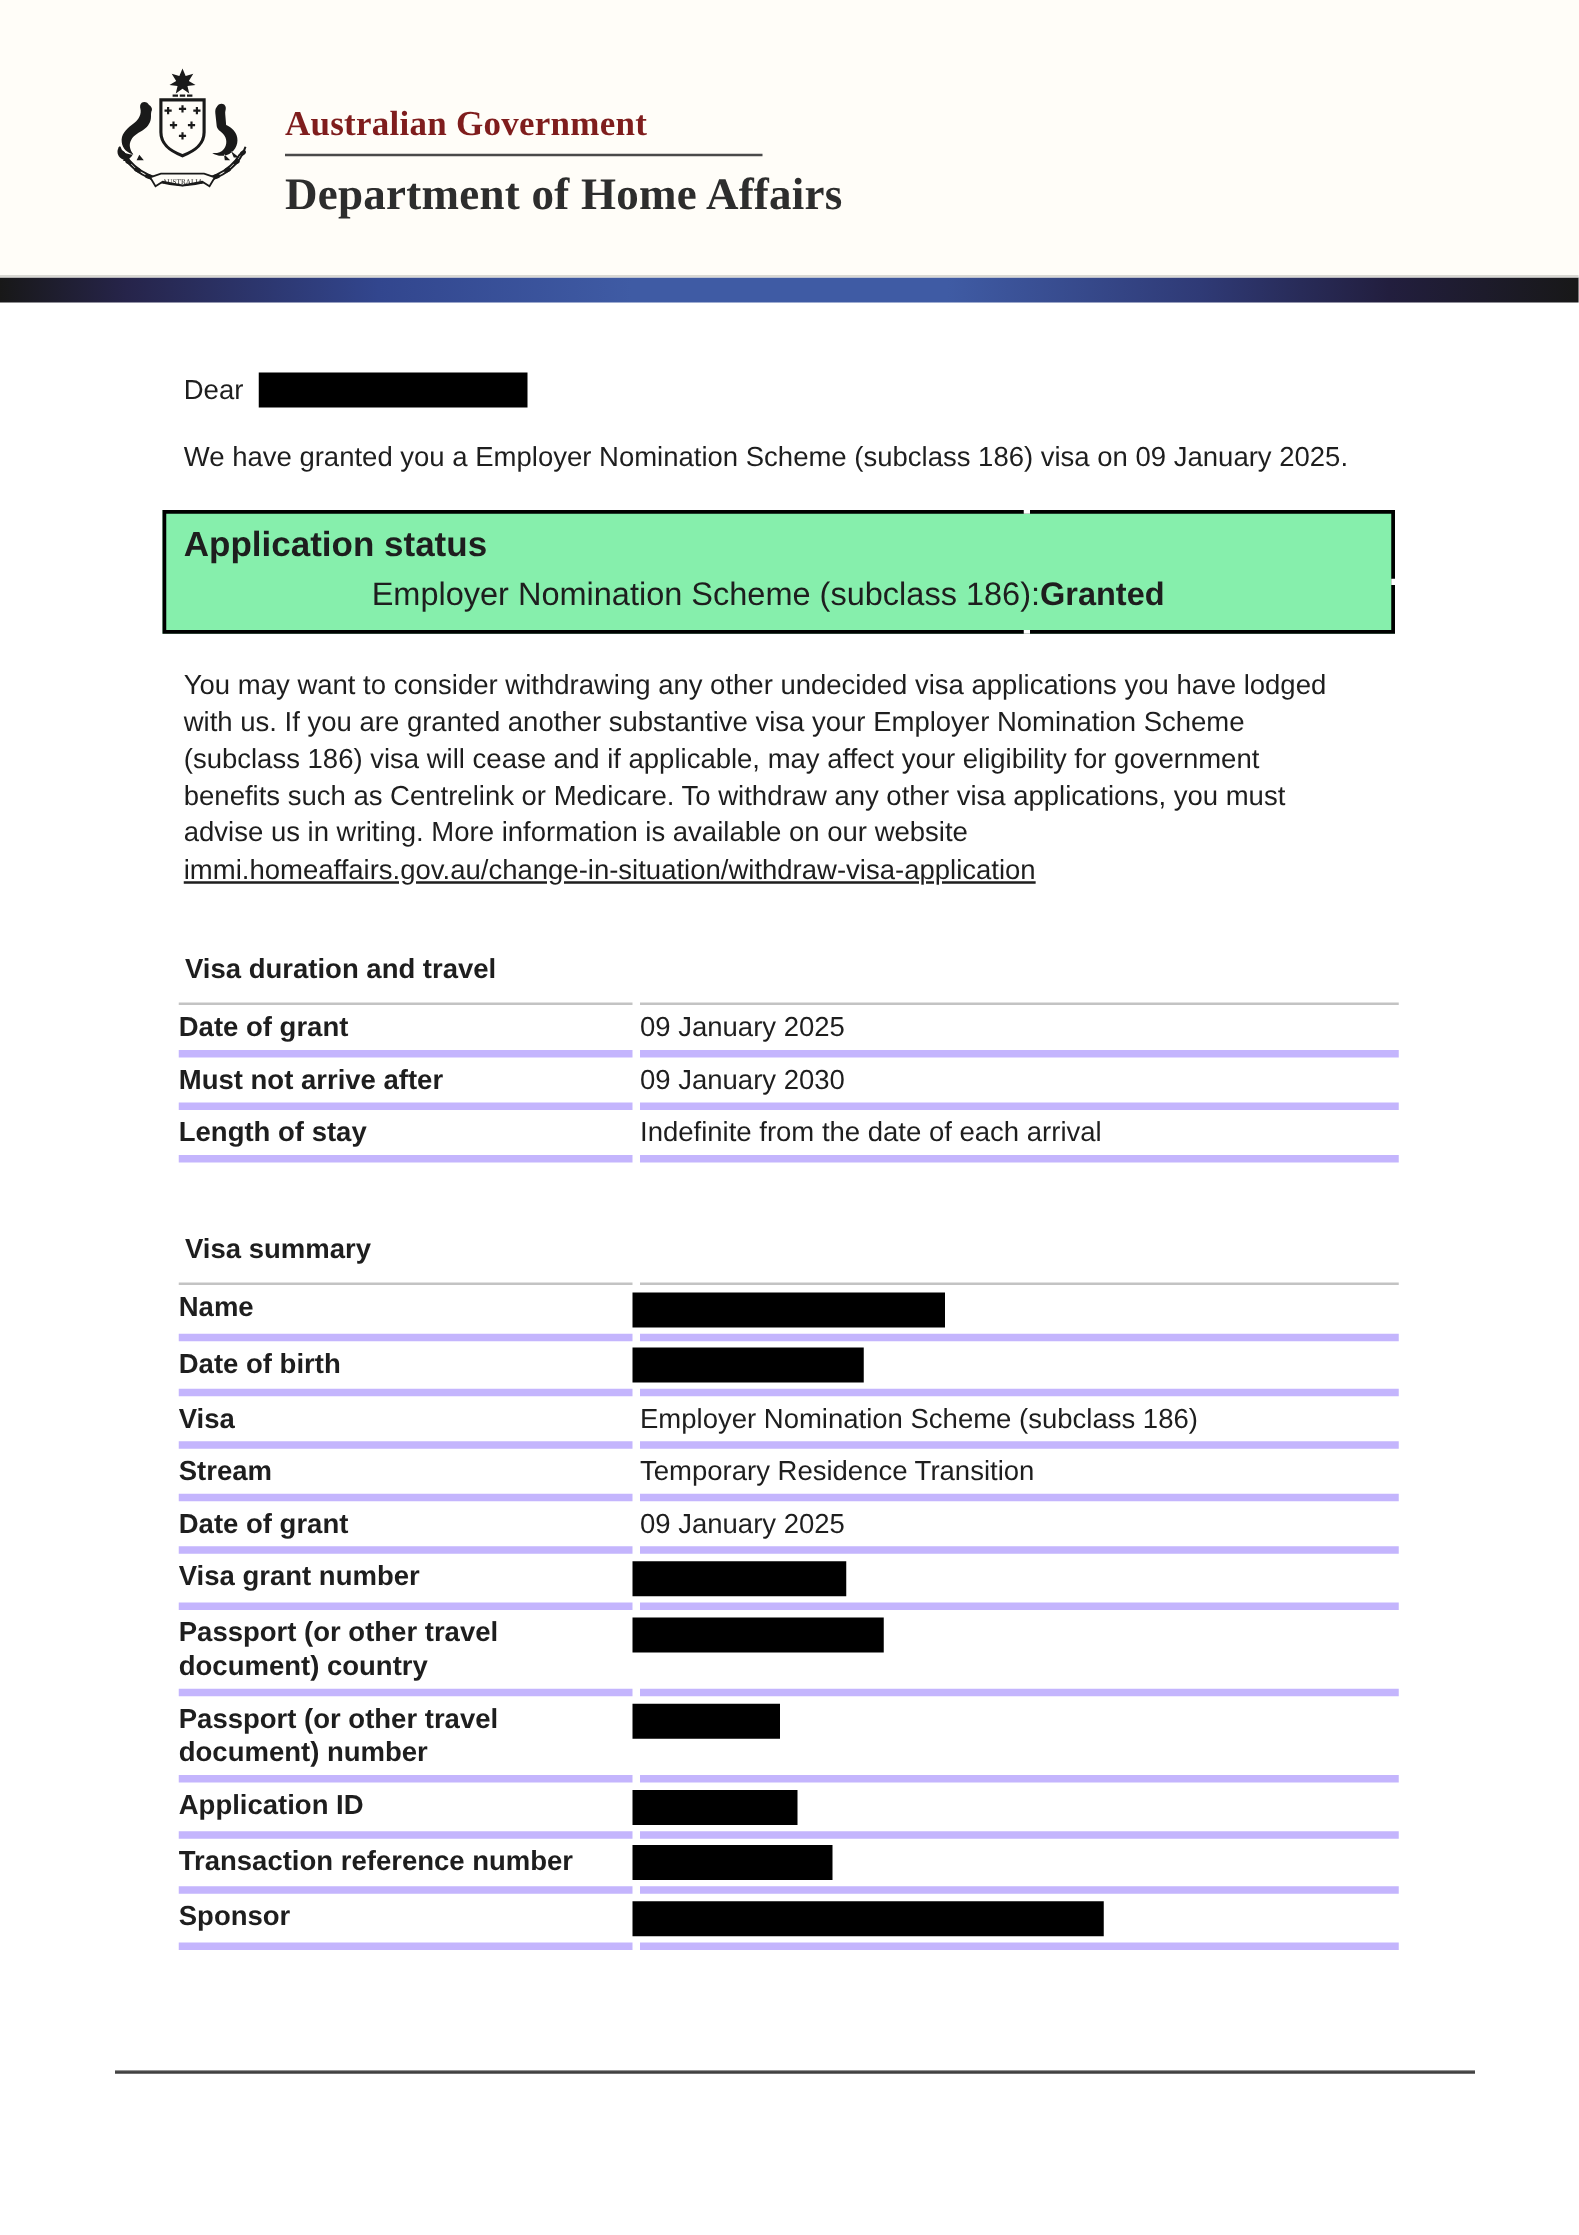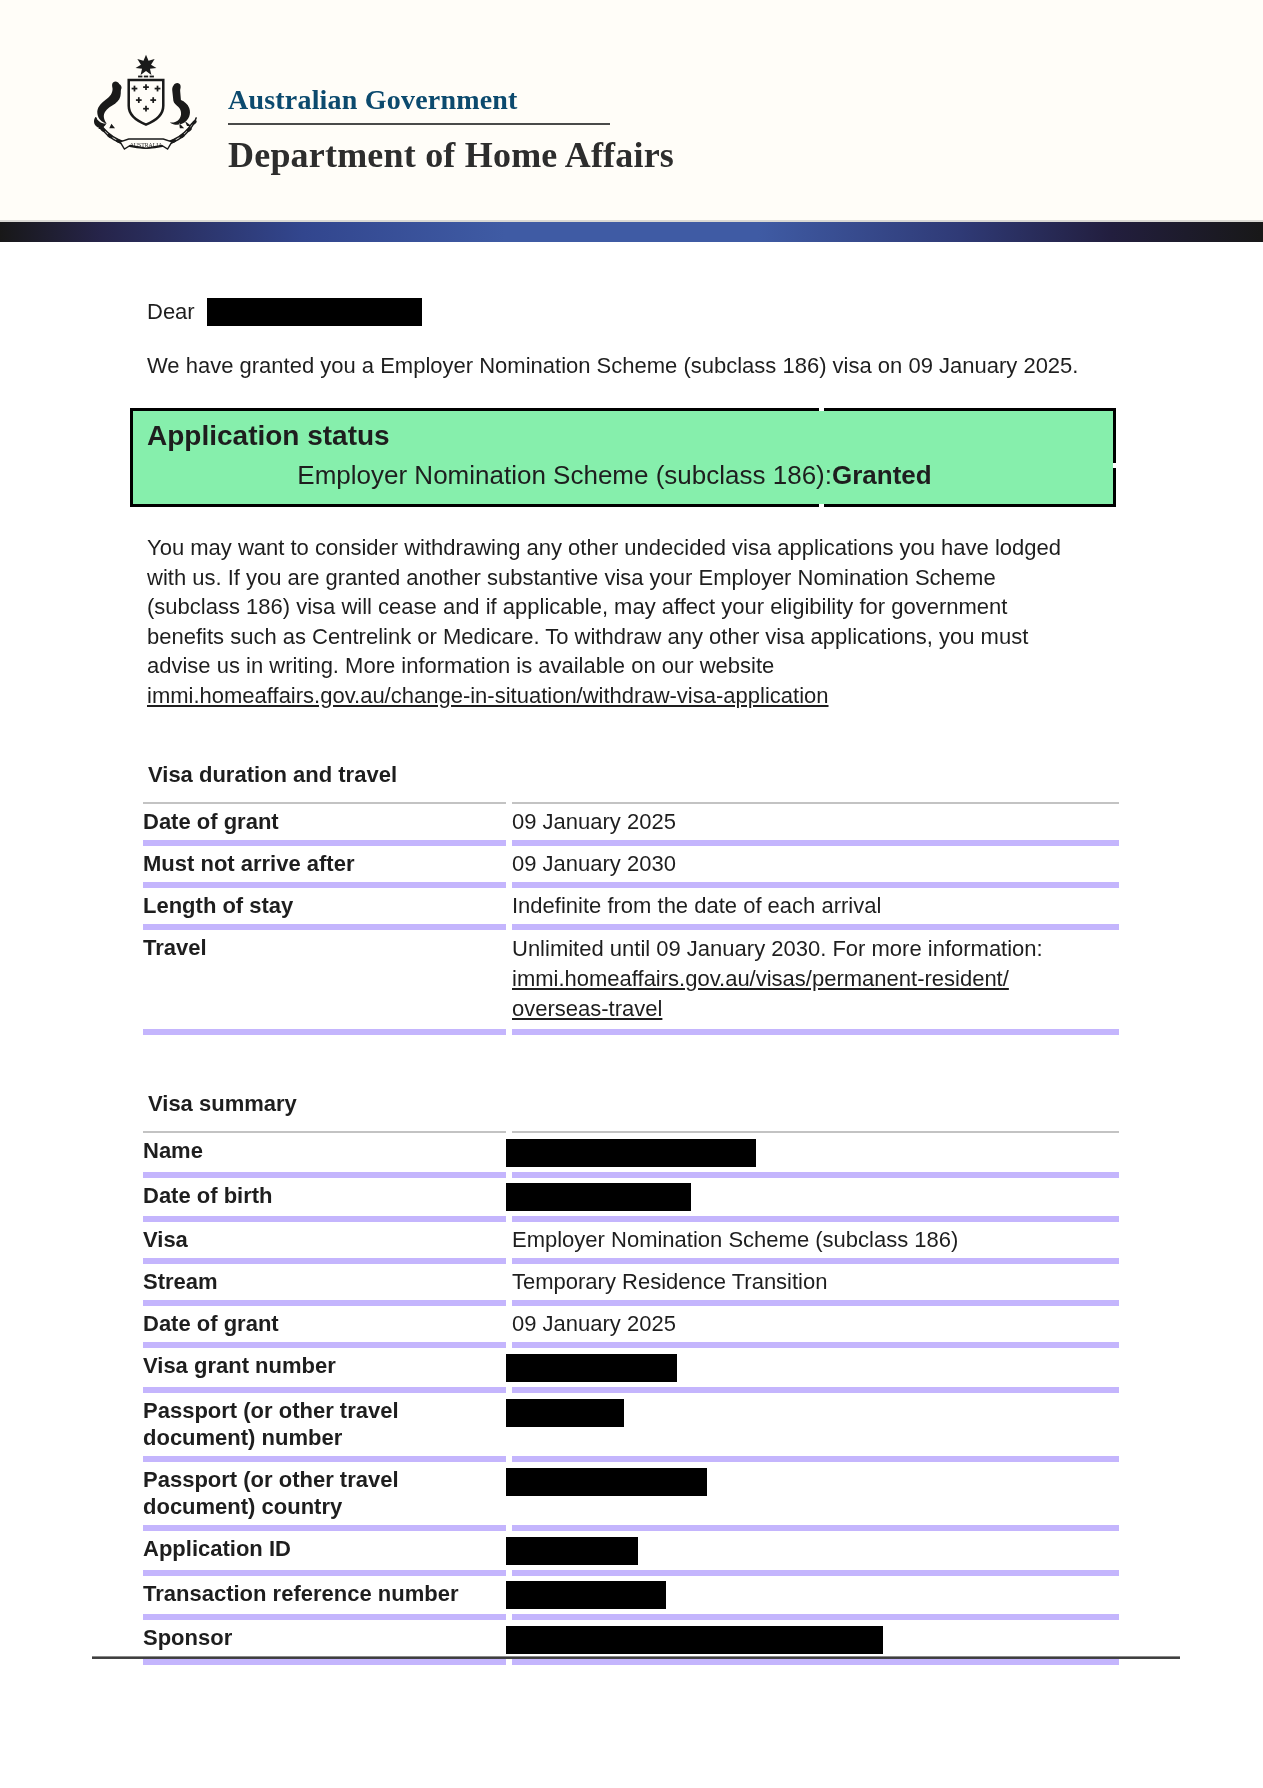--- a/index.html
+++ b/index.html
@@ -5,21 +5,21 @@
   html,body{margin:0;padding:0;}
   body{
     width:1263px;height:1788px;background:#ffffff;position:relative;overflow:hidden;
     font-family:"Liberation Sans",sans-serif;color:#1e1e1e;
     -webkit-font-smoothing:antialiased;
   }
   
   .header{position:relative;height:220px;background:#fffdf8;}
   .arms{position:absolute;left:74px;top:52px;width:144px;height:112px;}
   .header-text{position:absolute;left:228px;top:84px;}
-  .gov-title{font-family:"Liberation Serif",serif;font-weight:bold;font-size:28px;color:#0c4a6e;letter-spacing:.2px;}
+  .gov-title{font-family:"Liberation Serif",serif;font-weight:bold;font-size:28px;color:#7f1d1d;letter-spacing:.2px;}
   .gov-rule{width:382px;height:2px;background:#4a4a4a;margin-top:7px;}
   .dept-title{font-family:"Liberation Serif",serif;font-weight:bold;font-size:36px;color:#2d2d2d;margin-top:9px;letter-spacing:.2px;}
   .top-bar{
     height:20px;border-top:2px solid #d9d8d3;
     background:linear-gradient(90deg,#181818 0%,#26244a 8%,#32468e 24%,#3f5ba4 40%,#3f5ba4 60%,#2f3a76 76%,#221e3e 88%,#181818 100%);
   }
   
   .content{margin-left:147px;}
   .dear-row{margin-top:56px;display:flex;align-items:center;font-size:22px;}
   .redact{display:inline-block;height:28px;background:#000;vertical-align:middle;}
@@ -134,27 +134,20 @@
       <td class="v">09 January 2025</td>
     </tr>
     <tr>
       <td class="k">Must not arrive after</td>
       <td class="v">09 January 2030</td>
     </tr>
     <tr>
       <td class="k">Length of stay</td>
       <td class="v">Indefinite from the date of each arrival</td>
     </tr>
-    <tr>
-      <td class="k">Travel</td>
-      <td class="v" style="line-height:30px;">
-        <span>Unlimited until 09 January 2030. For more information:</span>
-        <a class="doc-link travel-link" href="#"><span>immi.homeaffairs.gov.au/visas/permanent-resident/</span><br><span>overseas-travel</span></a>
-      </td>
-    </tr>
   </tbody>
     </table>
 
   <div class="section-title summary">Visa summary</div>
   <table class="kv">
     <tbody>
         <tr>
       <td class="k">Name</td>
       <td class="v"><span class="redact" style="width:250px"></span></td>
     </tr>
@@ -172,28 +165,28 @@
     </tr>
     <tr>
       <td class="k">Date of grant</td>
       <td class="v">09 January 2025</td>
     </tr>
     <tr>
       <td class="k">Visa grant number</td>
       <td class="v"><span class="redact" style="width:171px"></span></td>
     </tr>
     <tr>
+      <td class="k">Passport (or other travel document) country</td>
+      <td class="v"><span class="redact" style="width:201px"></span></td>
+    </tr>
+    <tr>
       <td class="k">Passport (or other travel document) number</td>
       <td class="v"><span class="redact" style="width:118px"></span></td>
     </tr>
     <tr>
-      <td class="k">Passport (or other travel document) country</td>
-      <td class="v"><span class="redact" style="width:201px"></span></td>
-    </tr>
-    <tr>
       <td class="k">Application ID</td>
       <td class="v"><span class="redact" style="width:132px"></span></td>
     </tr>
     <tr>
       <td class="k">Transaction reference number</td>
       <td class="v"><span class="redact" style="width:160px"></span></td>
     </tr>
     <tr>
       <td class="k">Sponsor</td>
       <td class="v"><span class="redact" style="width:377px"></span></td>

